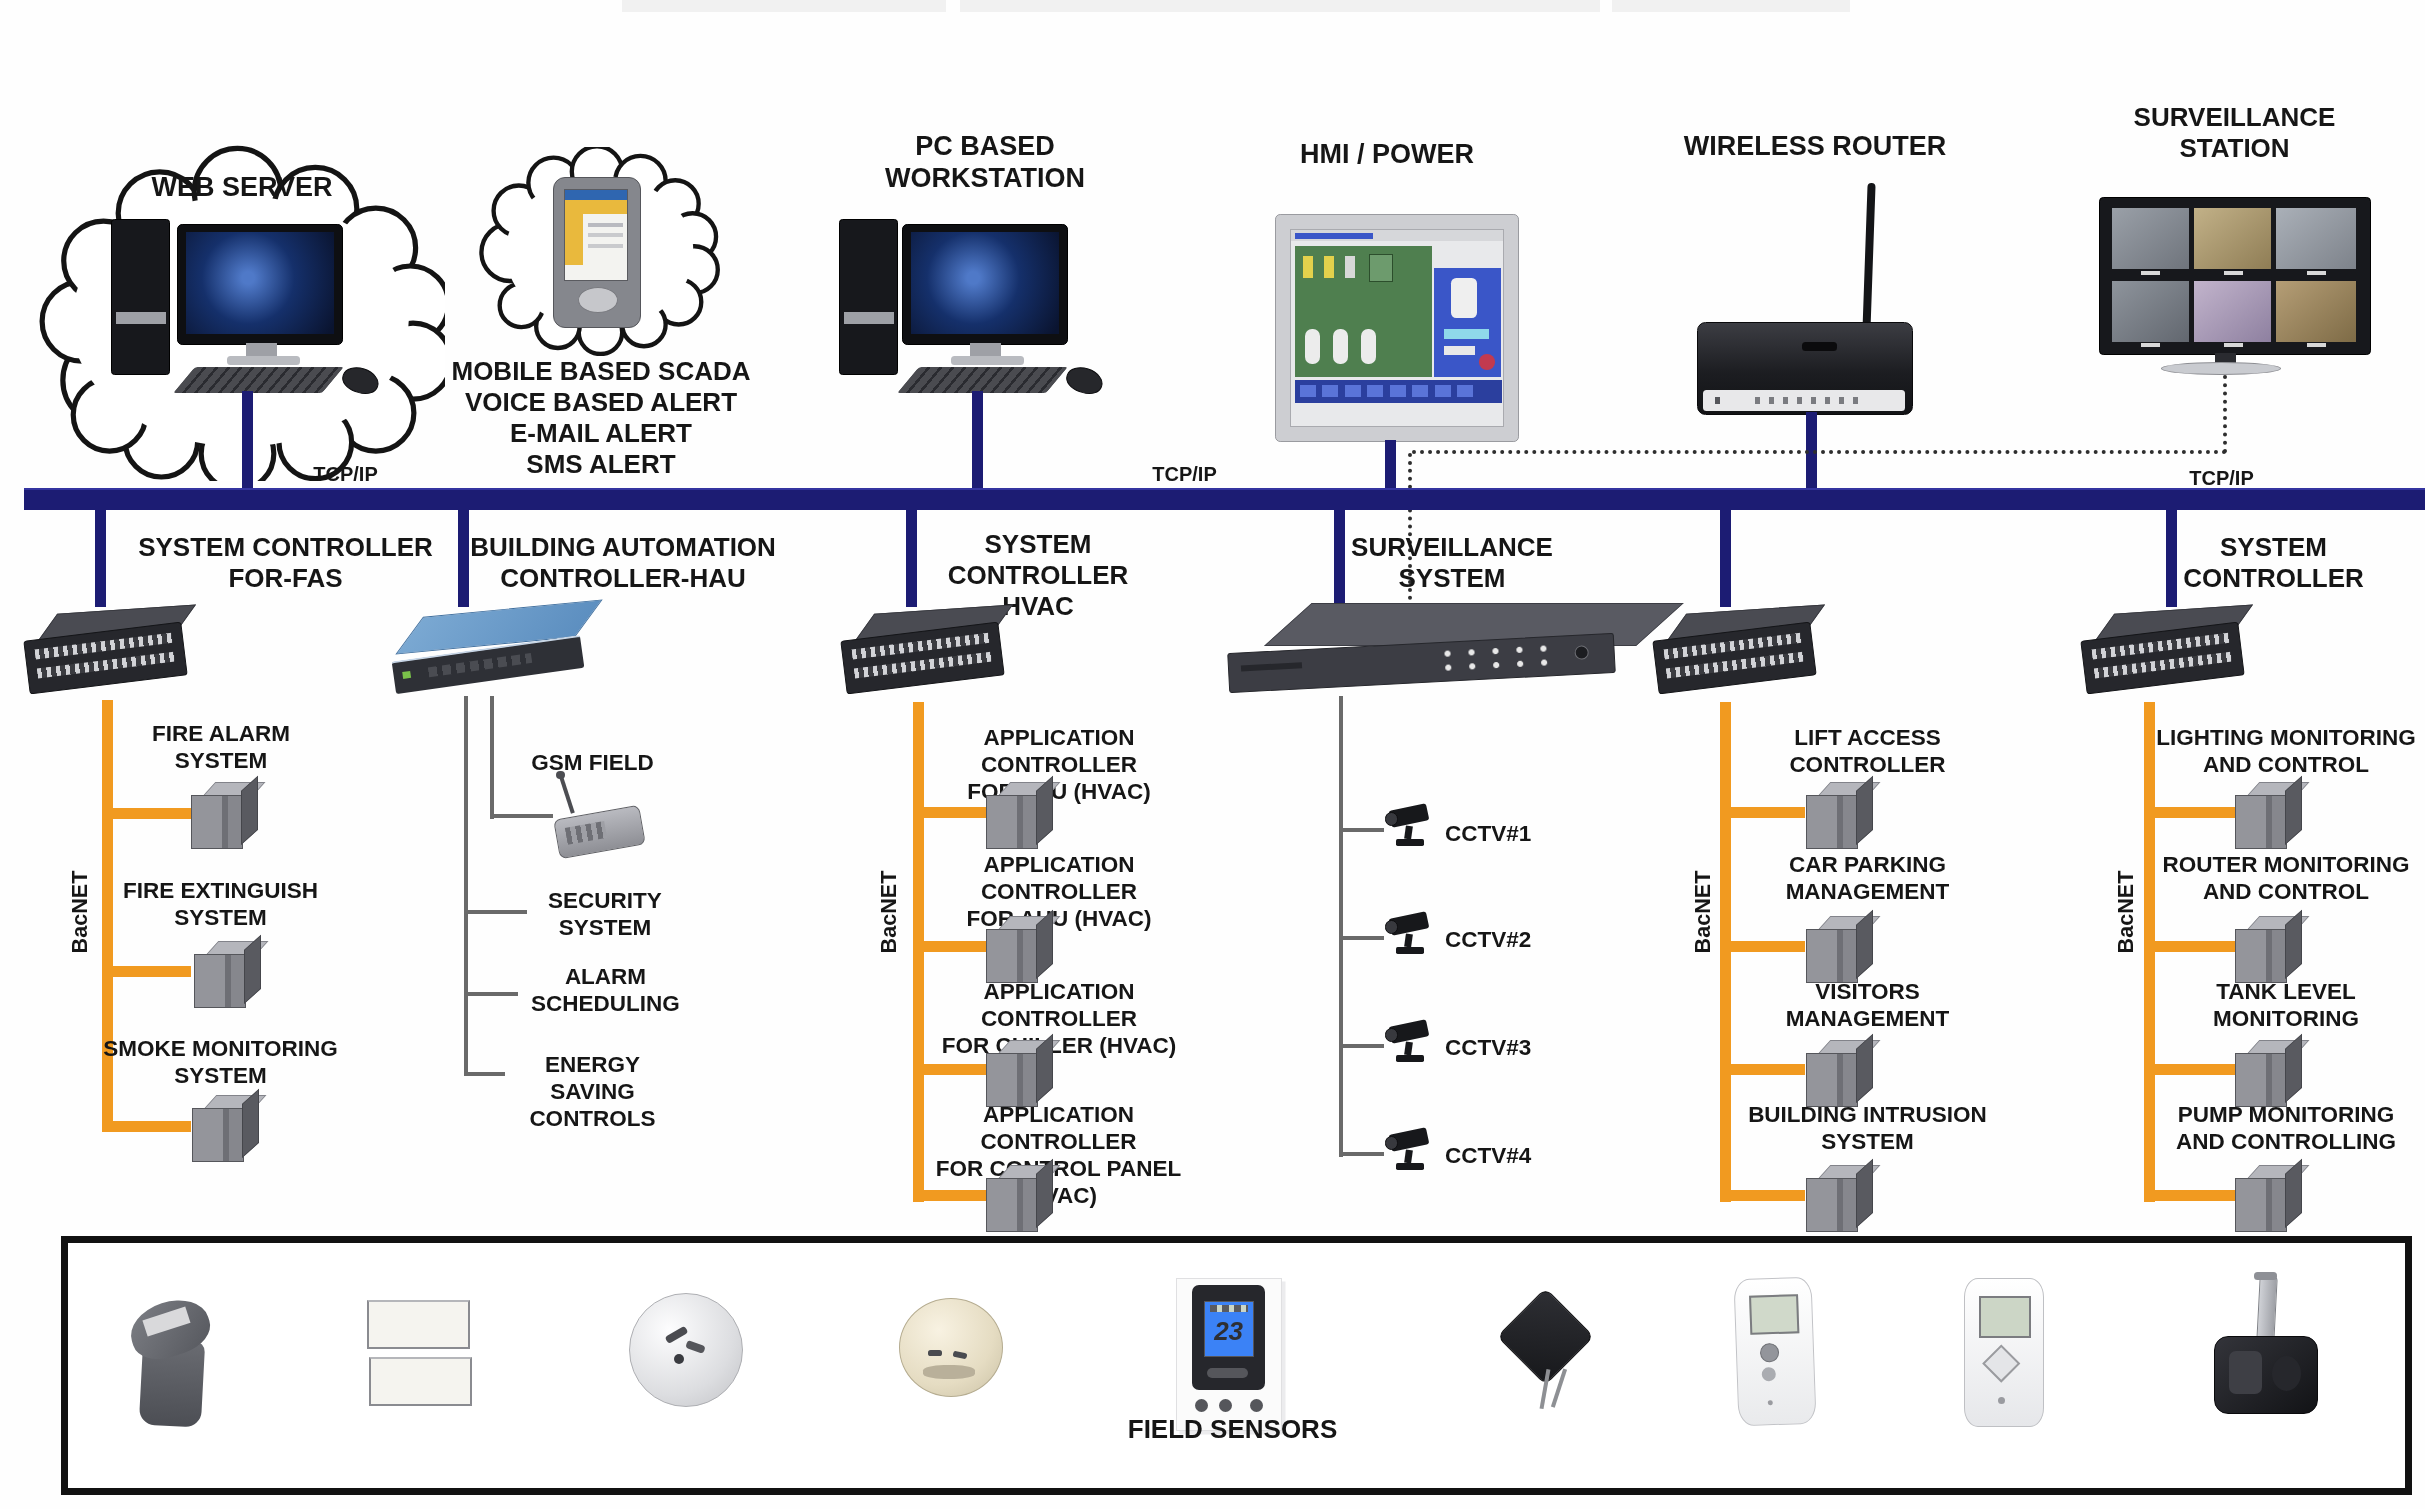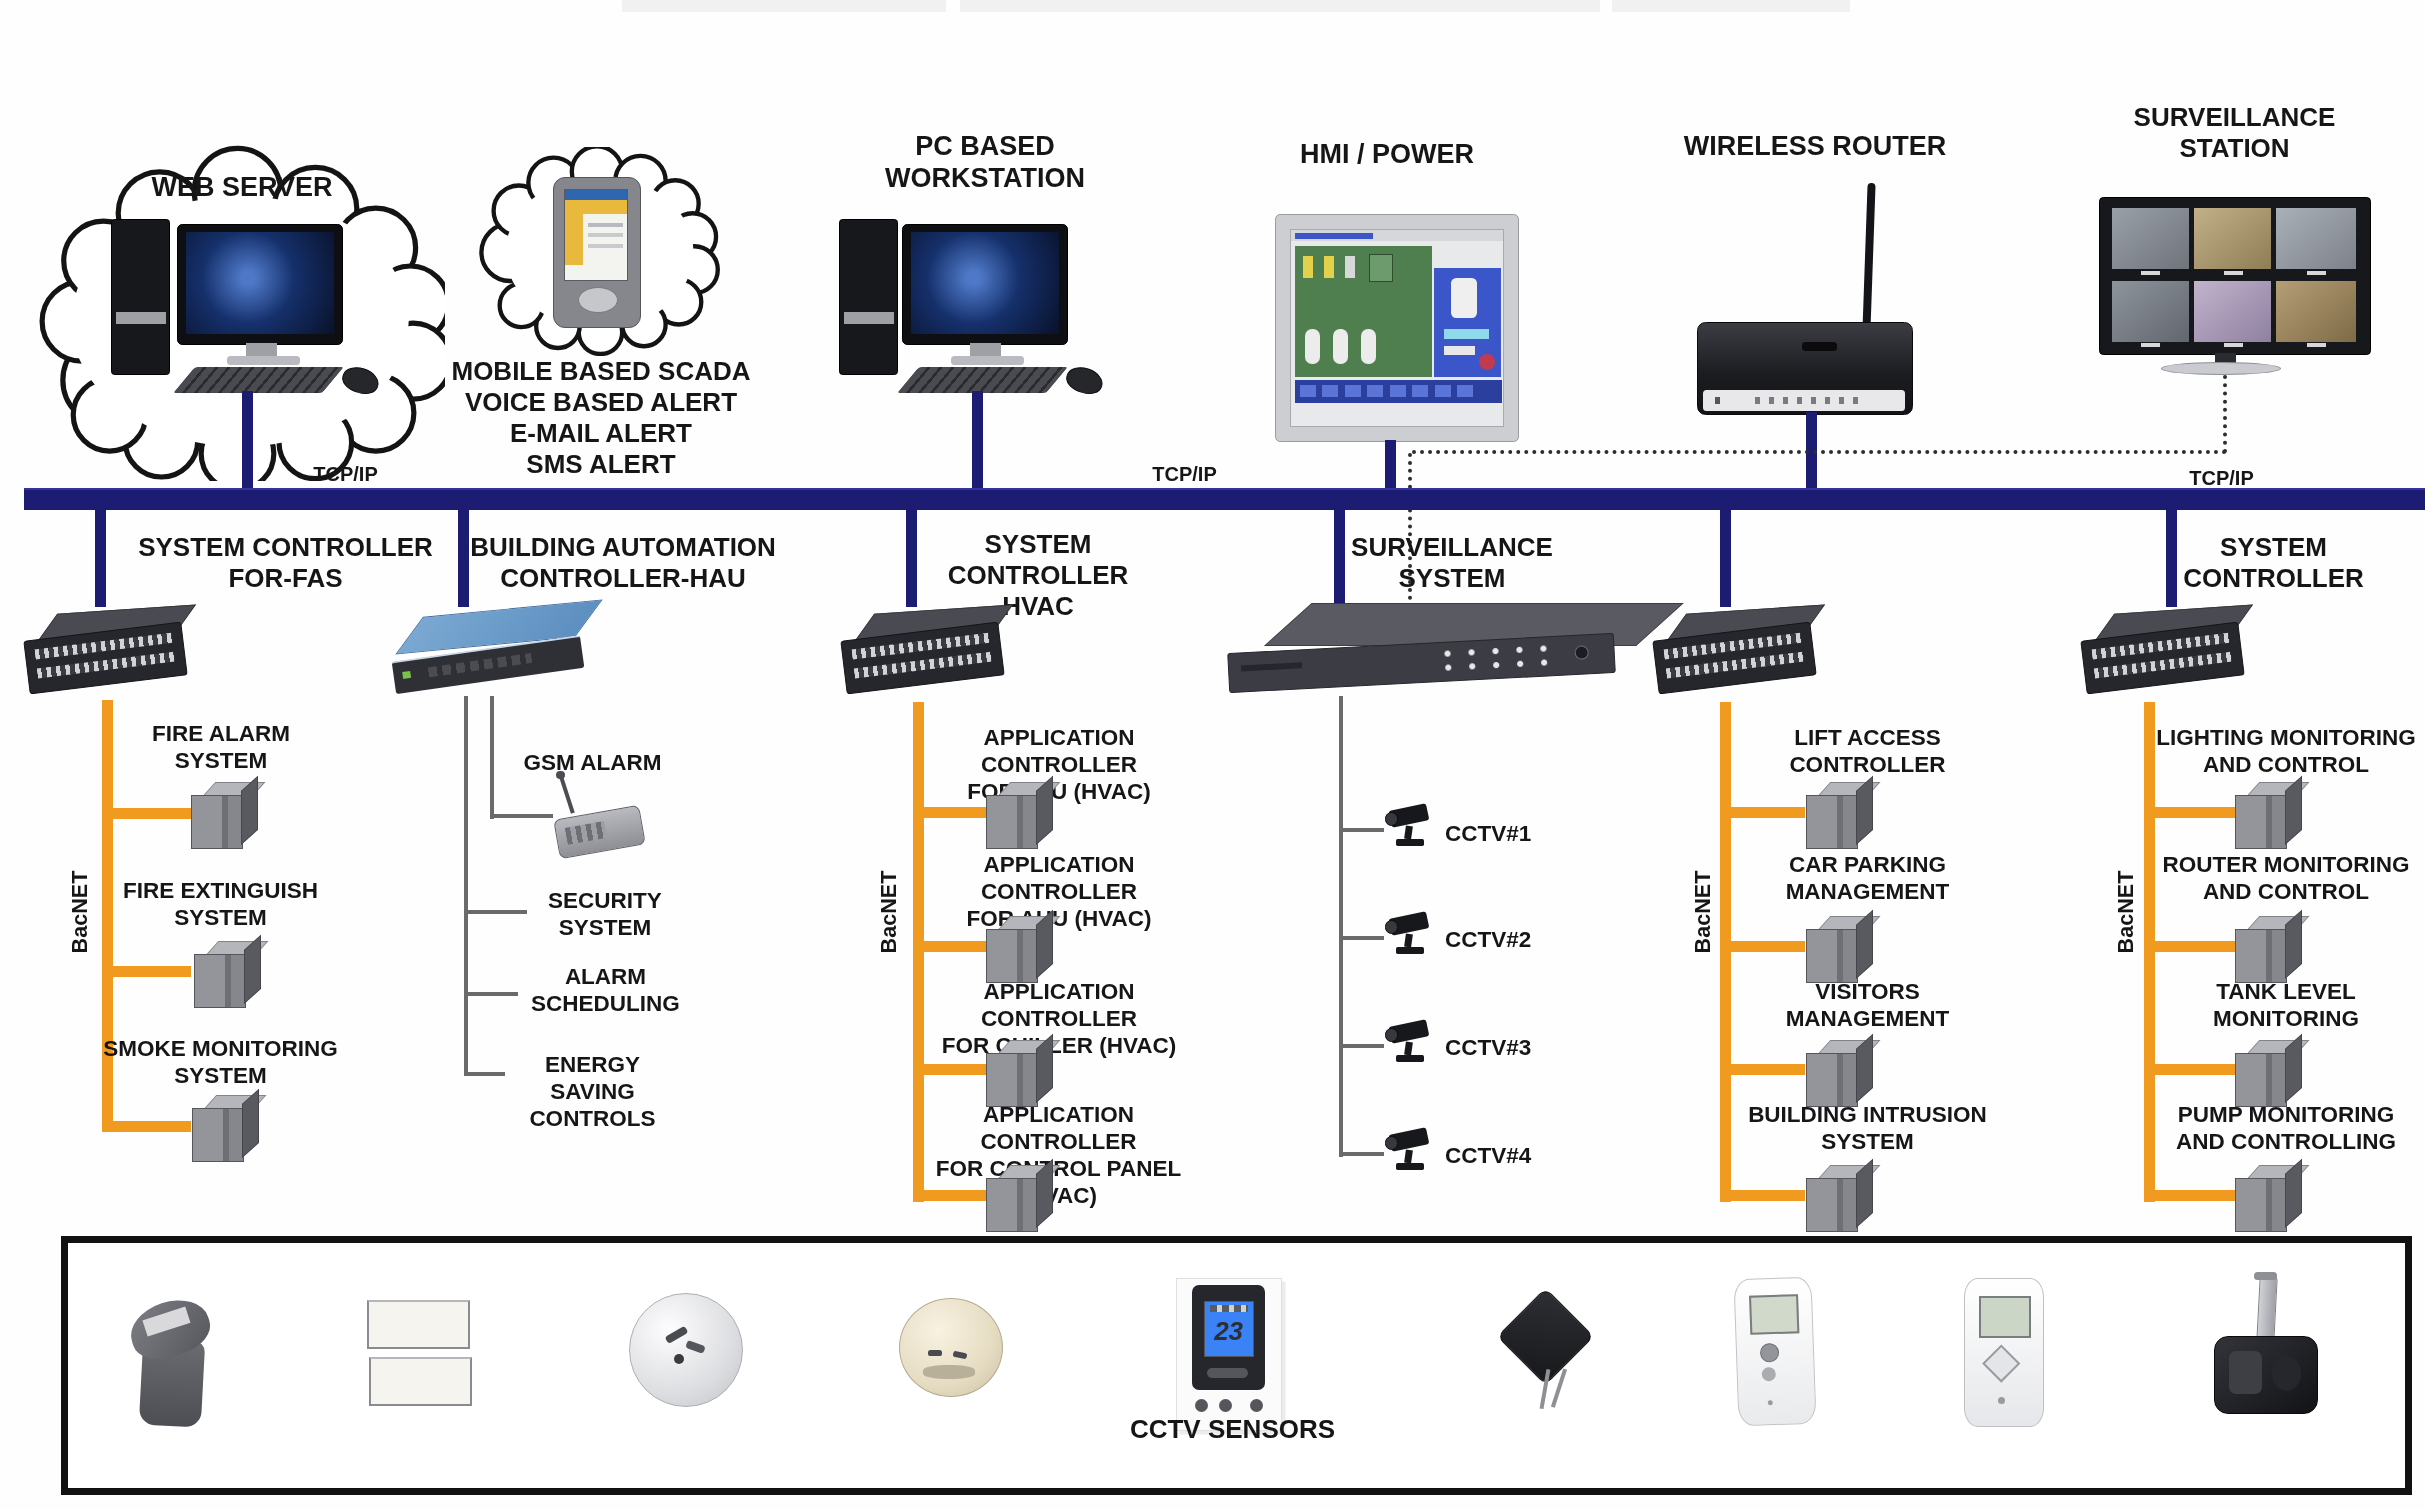--- a/index.html
+++ b/index.html
@@ -247,21 +247,21 @@
 CONTROLLER-HAU</div>
   <div class="abs" style="left:393px;top:603px;width:207px;height:95px">
     <i style="left:22.5px;top:5.2px;width:164px;height:36px;background:linear-gradient(90deg,#7aa8d2,#5d8fc0);transform:skewX(-40deg) rotate(-6deg);border:0.9px solid #3f6f9f"></i>
     <i style="left:0;top:45px;width:190px;height:31px;background:#2e3036;transform:rotate(-8deg);border-top:2.6px solid #c8d6e6;border-radius:2.6px">
       <i style="left:8.6px;top:10.4px;width:8.6px;height:7px;background:#7ac24a"></i>
       <i style="left:35px;top:8.6px;width:104px;height:10.4px;background:repeating-linear-gradient(90deg,#4a4c52 0 8.6px,#2e3036 8.6px 14px)"></i>
     </i>
   </div>
   <div class="gr" style="left:464px;top:696px;width:4.3px;height:380px"></div>
   <div class="gr" style="left:490px;top:696px;width:4.3px;height:123px"></div>
-  <div class="txt lbl" style="left:519px;top:749px;width:147px">GSM ALARM</div>
+  <div class="txt lbl" style="left:519px;top:749px;width:147px">GSM FIELD</div>
   <div class="gr" style="left:490px;top:814px;width:63px;height:4.3px"></div>
   <div class="abs" style="left:549px;top:776px;width:95px;height:80px">
     <i style="left:15.6px;top:0;width:4.3px;height:38px;background:#4c4d52;transform:rotate(-18deg)"></i>
     <i style="left:7px;top:-5.2px;width:8.6px;height:8.6px;background:#4c4d52;border-radius:50%"></i>
     <i style="left:7px;top:36px;width:85px;height:38px;background:linear-gradient(#b9bac0,#8e8f95);border:0.9px solid #5f6065;border-radius:7px;transform:rotate(-10deg)">
       <i style="left:8.6px;top:8.6px;width:40px;height:17.3px;background:repeating-linear-gradient(90deg,#6e6f75 0 5.2px,#9e9fa5 5.2px 10.4px)"></i>
     </i>
   </div>
   <div class="txt lbl" style="left:527px;top:887px;width:156px">SECURITY
 SYSTEM</div>
@@ -518,16 +518,16 @@
 
   <div class="abs" style="left:2204px;top:1275px;width:125px;height:156px">
     <i style="left:54px;top:0;width:15.6px;height:67px;background:linear-gradient(90deg,#cfd1d6,#9ea0a6);border-radius:5.2px;transform:rotate(3deg);border:0.9px solid #7e8086"></i>
     <i style="left:50px;top:-3.5px;width:22.5px;height:8.6px;background:#8e9096;border-radius:3.5px"></i>
     <i style="left:10.4px;top:61px;width:102px;height:76px;background:linear-gradient(140deg,#33343a,#121316);border-radius:14px;border:0.9px solid #0a0a0c">
       <i style="left:14px;top:14px;width:33px;height:43px;background:#3e3f45;border-radius:7px"></i>
       <i style="left:57px;top:19px;width:29px;height:35px;background:#26272c;border-radius:50%"></i>
     </i>
   </div>
 
-  <div class="txt h30" style="left:1094px;top:1414px;width:277px">CCTV SENSORS</div>
+  <div class="txt h30" style="left:1094px;top:1414px;width:277px">FIELD SENSORS</div>
 
 </div>
 
 
 </body></html>

